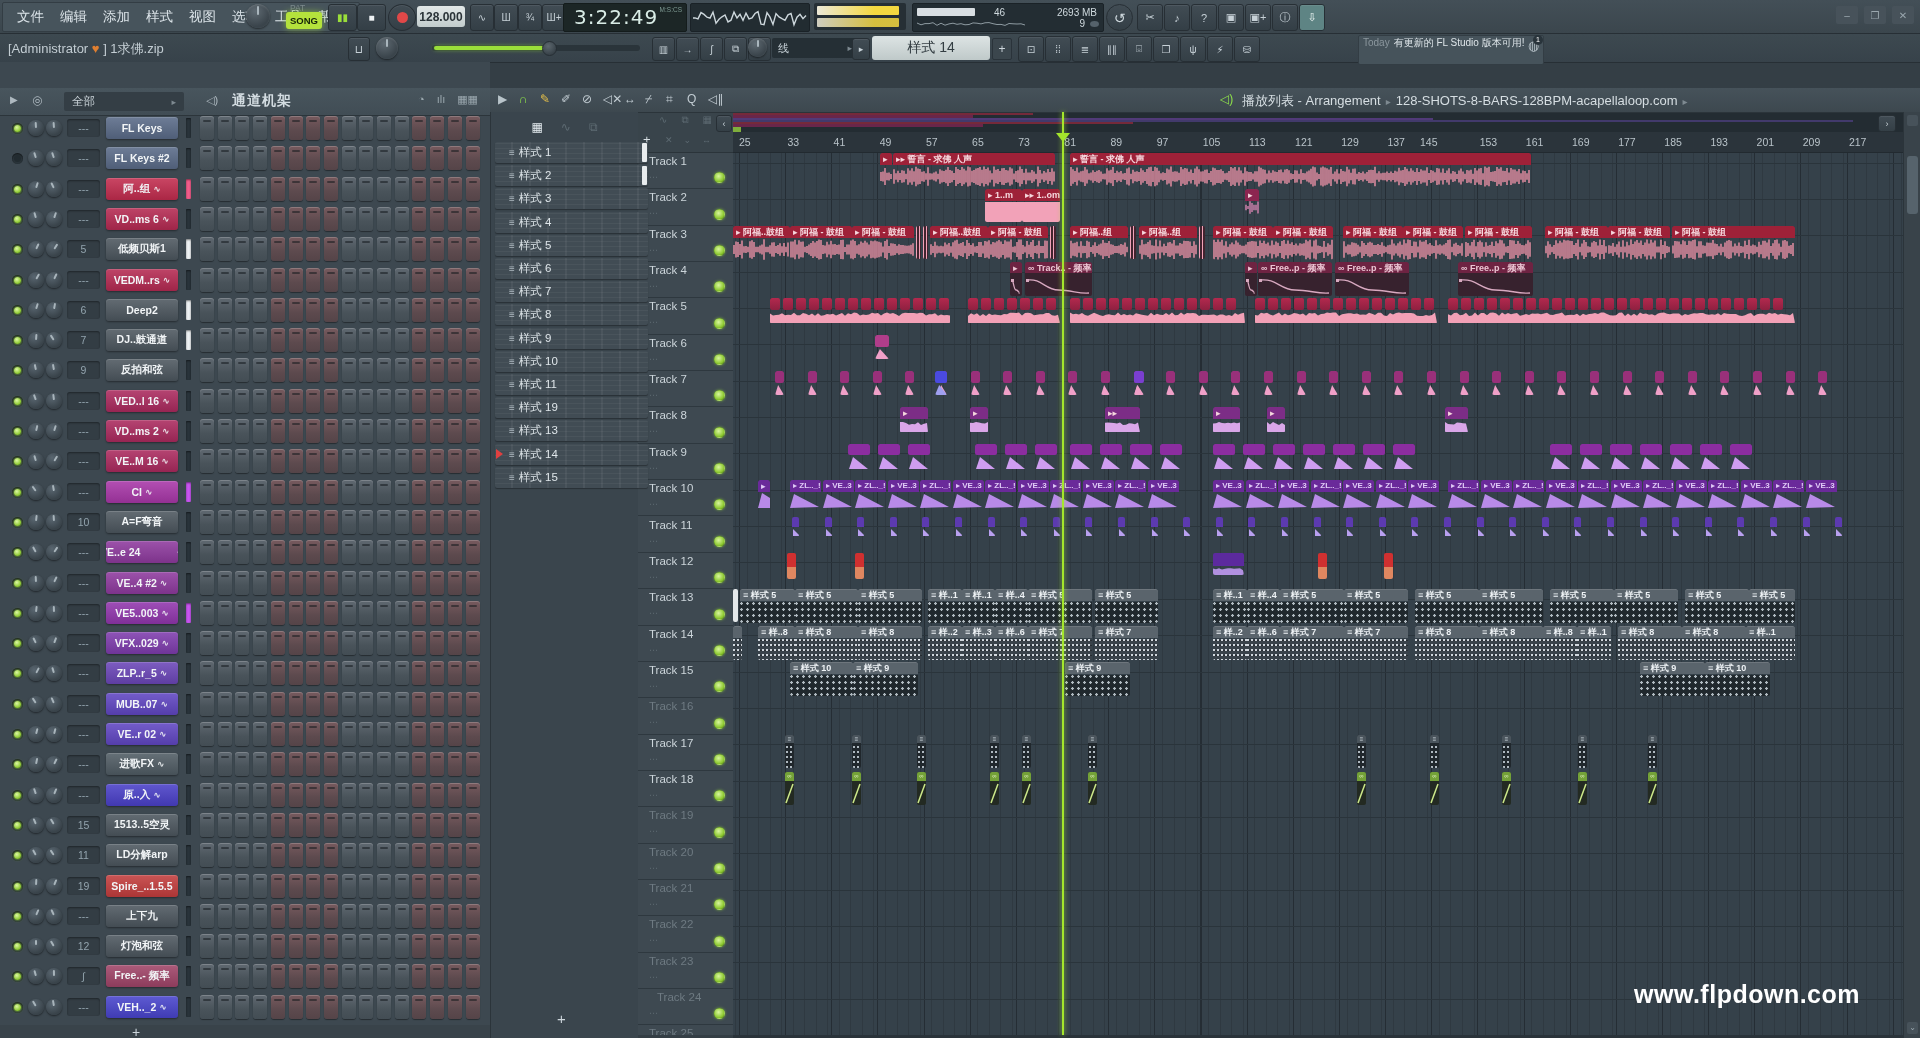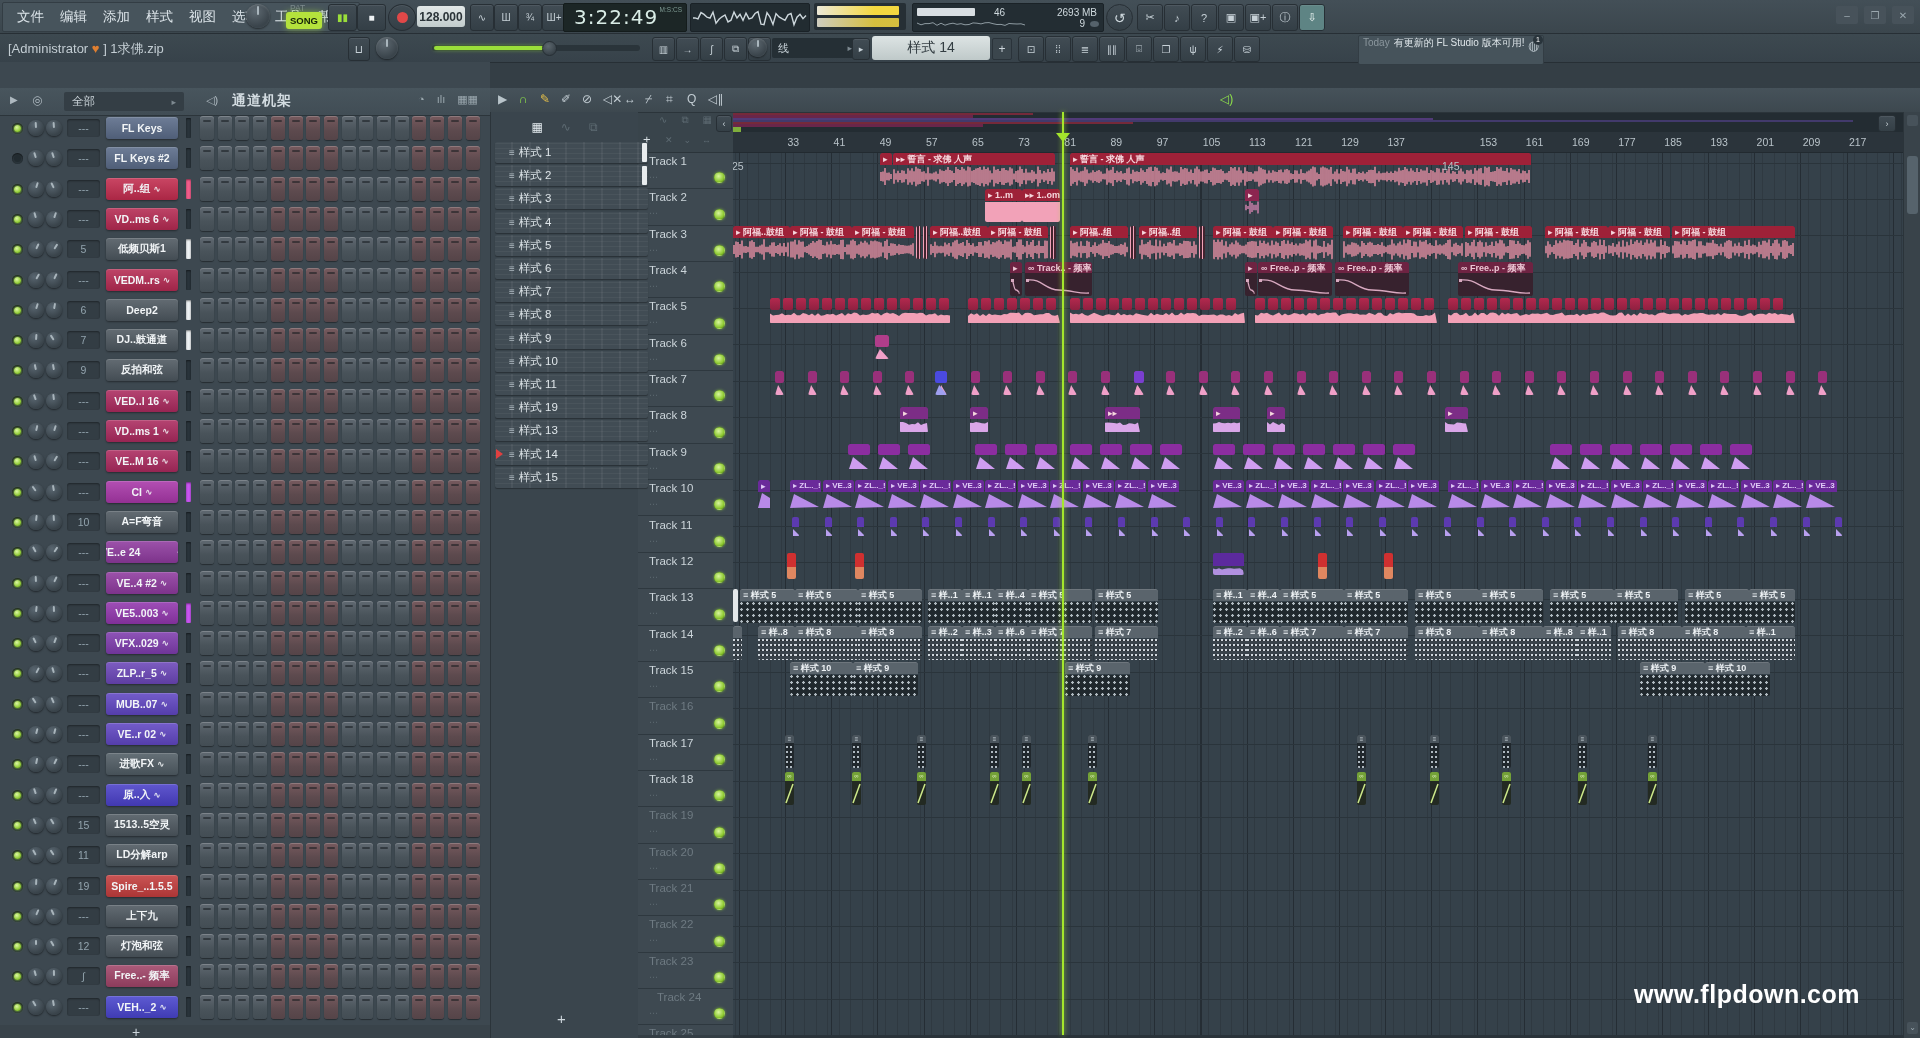--- a/index.html
+++ b/index.html
@@ -578,21 +578,21 @@
         <div class="ch-row" style="top: 303px;">
           <div class="led on"></div>
           <div class="chknob" style="left: 28px;">
             <i style="transform: translateX(-50%) rotate(13deg);"></i>
           </div>
           <div class="chknob" style="left: 46px;">
             <i style="transform: translateX(-50%) rotate(17deg);"></i>
           </div>
           <div class="valbox">---</div>
           <div class="chname" style="background: linear-gradient(rgba(255, 255, 255, 0.12), rgba(0, 0, 0, 0.12)), linear-gradient(rgb(171, 42, 94), rgb(171, 42, 94));">
-            <span>VD..ms 1</span>
+            <span>VD..ms 2</span>
             <span class="wv">∿</span>
           </div>
           <div class="indic"></div>
           <div class="steps">
             <div class="step" style="left: 0px;"></div>
             <div class="step" style="left: 17.7px;"></div>
             <div class="step" style="left: 35.4px;"></div>
             <div class="step" style="left: 53.1px;"></div>
             <div class="step r" style="left: 70.8px;"></div>
             <div class="step r" style="left: 88.5px;"></div>
@@ -1241,20 +1241,23 @@
         <span class="pl-ticon" style="left: 71px; color: rgb(195, 205, 211);">✐</span>
         <span class="pl-ticon" style="left: 92px; color: rgb(195, 205, 211);">⊘</span>
         <span class="pl-ticon" style="left: 113px; color: rgb(195, 205, 211);">◁✕</span>
         <span class="pl-ticon" style="left: 134px; color: rgb(195, 205, 211);">↔</span>
         <span class="pl-ticon" style="left: 155px; color: rgb(195, 205, 211);">⌿</span>
         <span class="pl-ticon" style="left: 176px; color: rgb(195, 205, 211);">⌗</span>
         <span class="pl-ticon" style="left: 197px; color: rgb(195, 205, 211);">Q</span>
         <span class="pl-ticon" style="left: 218px; color: rgb(195, 205, 211);">◁∥</span>
       </div>
     <span class="pl-ticon" style="left:730px;color:#8ee04a;">◁)</span>
+    <div id="pl-title">
+      <span>播放列表 - Arrangement</span><span class="sep">▸</span><span>128-SHOTS-8-BARS-128BPM-acapellaloop.com</span><span class="sep">▸</span>
+    </div>
   </div>
 
   <div id="picker">
     <div id="picker-tabs">
         <span class="ptab lit">▦</span>
         <span class="ptab">∿</span>
         <span class="ptab">⧉</span>
       </div>
     <div id="picker-items">
         <div class="pitem" style="top: 30px;">
@@ -1345,36 +1348,36 @@
       <div style="left: 600px; top: 4px; width: 400px; height: 2px; background: rgb(138, 43, 60); opacity: 0.8;"></div>
       <div style="left: 880px; top: 2px; width: 250px; height: 3px; background: rgb(122, 37, 80); opacity: 0.8;"></div>
       <div style="left: 52px; top: 14px; width: 8px; height: 3px; background: rgb(127, 174, 60);"></div>
       <div style="left: 125px; top: 14px; width: 8px; height: 3px; background: rgb(127, 174, 60);"></div>
     </div>
   <div class="tbtn" style="left:716px;top:115px;width:14px;height:15px;font-size:9px;z-index:4;">‹</div>
   <div class="tbtn" style="left:1878px;top:115px;width:16px;height:15px;font-size:9px;z-index:4;">›</div>
   <div id="ruler">
       <div class="rnum" style="left: 12px;">9</div>
       <div class="rnum" style="left: 58.15px;">17</div>
-      <div class="rnum" style="left: 95px; margin-top: 24px;">25</div>
+      <div class="rnum" style="left: 102px;">25</div>
       <div class="rnum" style="left: 150.45px;">33</div>
       <div class="rnum" style="left: 196.6px;">41</div>
       <div class="rnum" style="left: 242.75px;">49</div>
       <div class="rnum" style="left: 288.9px;">57</div>
       <div class="rnum" style="left: 335.05px;">65</div>
       <div class="rnum" style="left: 381.2px;">73</div>
       <div class="rnum" style="left: 427.35px;">81</div>
       <div class="rnum" style="left: 473.5px;">89</div>
       <div class="rnum" style="left: 519.65px;">97</div>
       <div class="rnum" style="left: 565.8px;">105</div>
       <div class="rnum" style="left: 611.95px;">113</div>
       <div class="rnum" style="left: 658.1px;">121</div>
       <div class="rnum" style="left: 704.25px;">129</div>
       <div class="rnum" style="left: 750.4px;">137</div>
-      <div class="rnum" style="left: 805px; margin-top: 24px;">145</div>
+      <div class="rnum" style="left: 783px;">145</div>
       <div class="rnum" style="left: 842.7px;">153</div>
       <div class="rnum" style="left: 888.85px;">161</div>
       <div class="rnum" style="left: 935px;">169</div>
       <div class="rnum" style="left: 981.15px;">177</div>
       <div class="rnum" style="left: 1027.3px;">185</div>
       <div class="rnum" style="left: 1073.45px;">193</div>
       <div class="rnum" style="left: 1119.6px;">201</div>
       <div class="rnum" style="left: 1165.75px;">209</div>
       <div class="rnum" style="left: 1211.9px;">217</div>
     </div>

